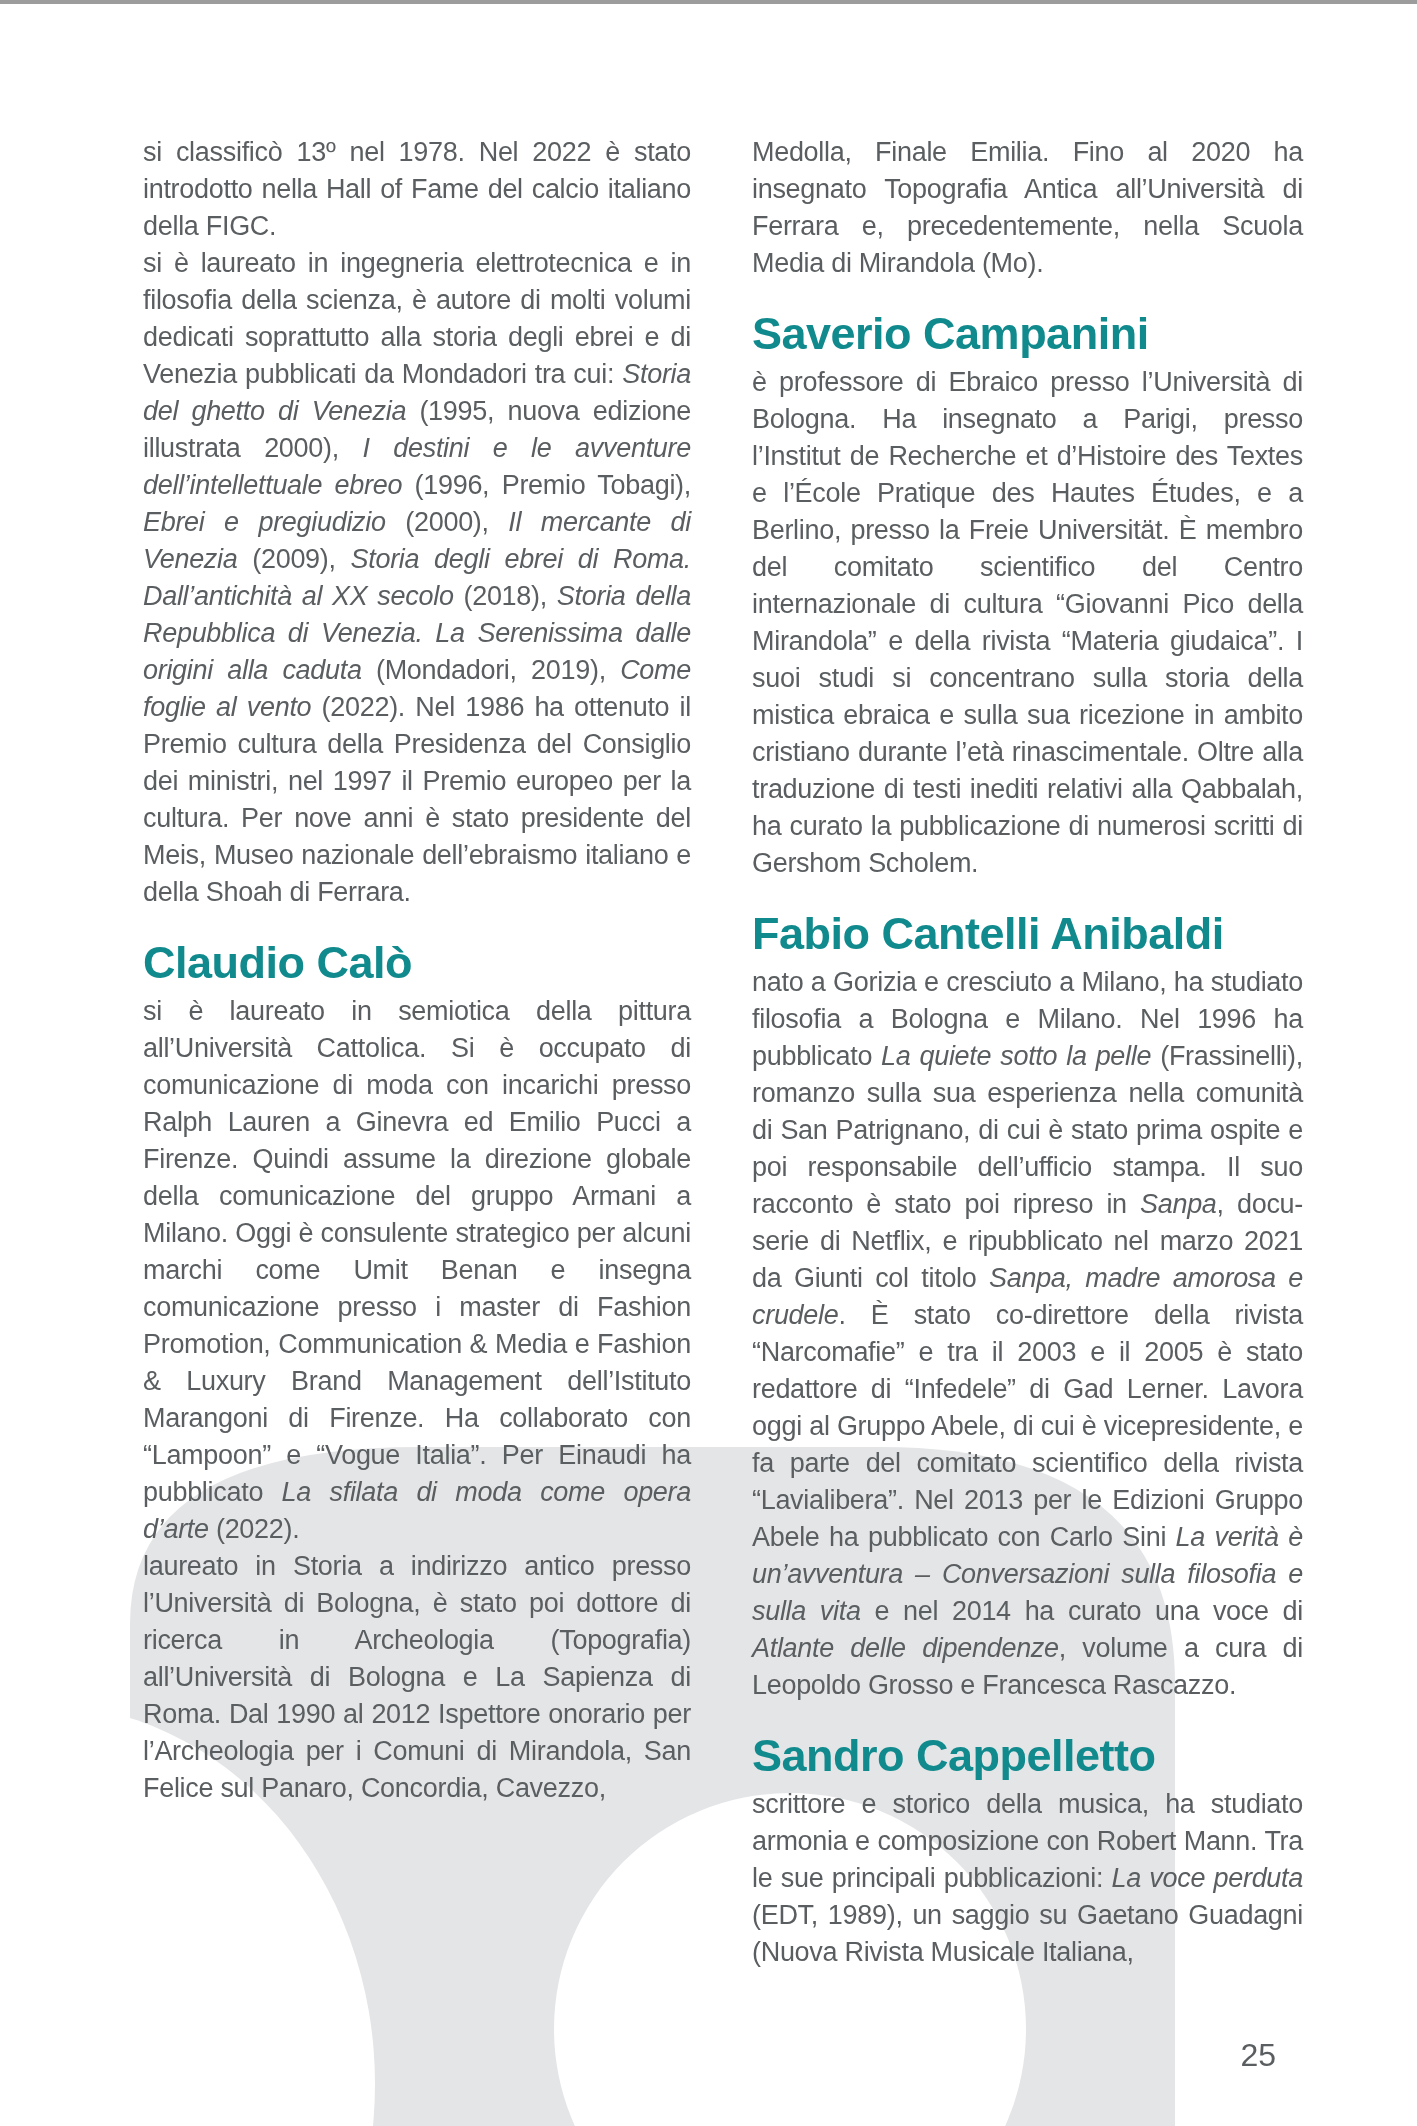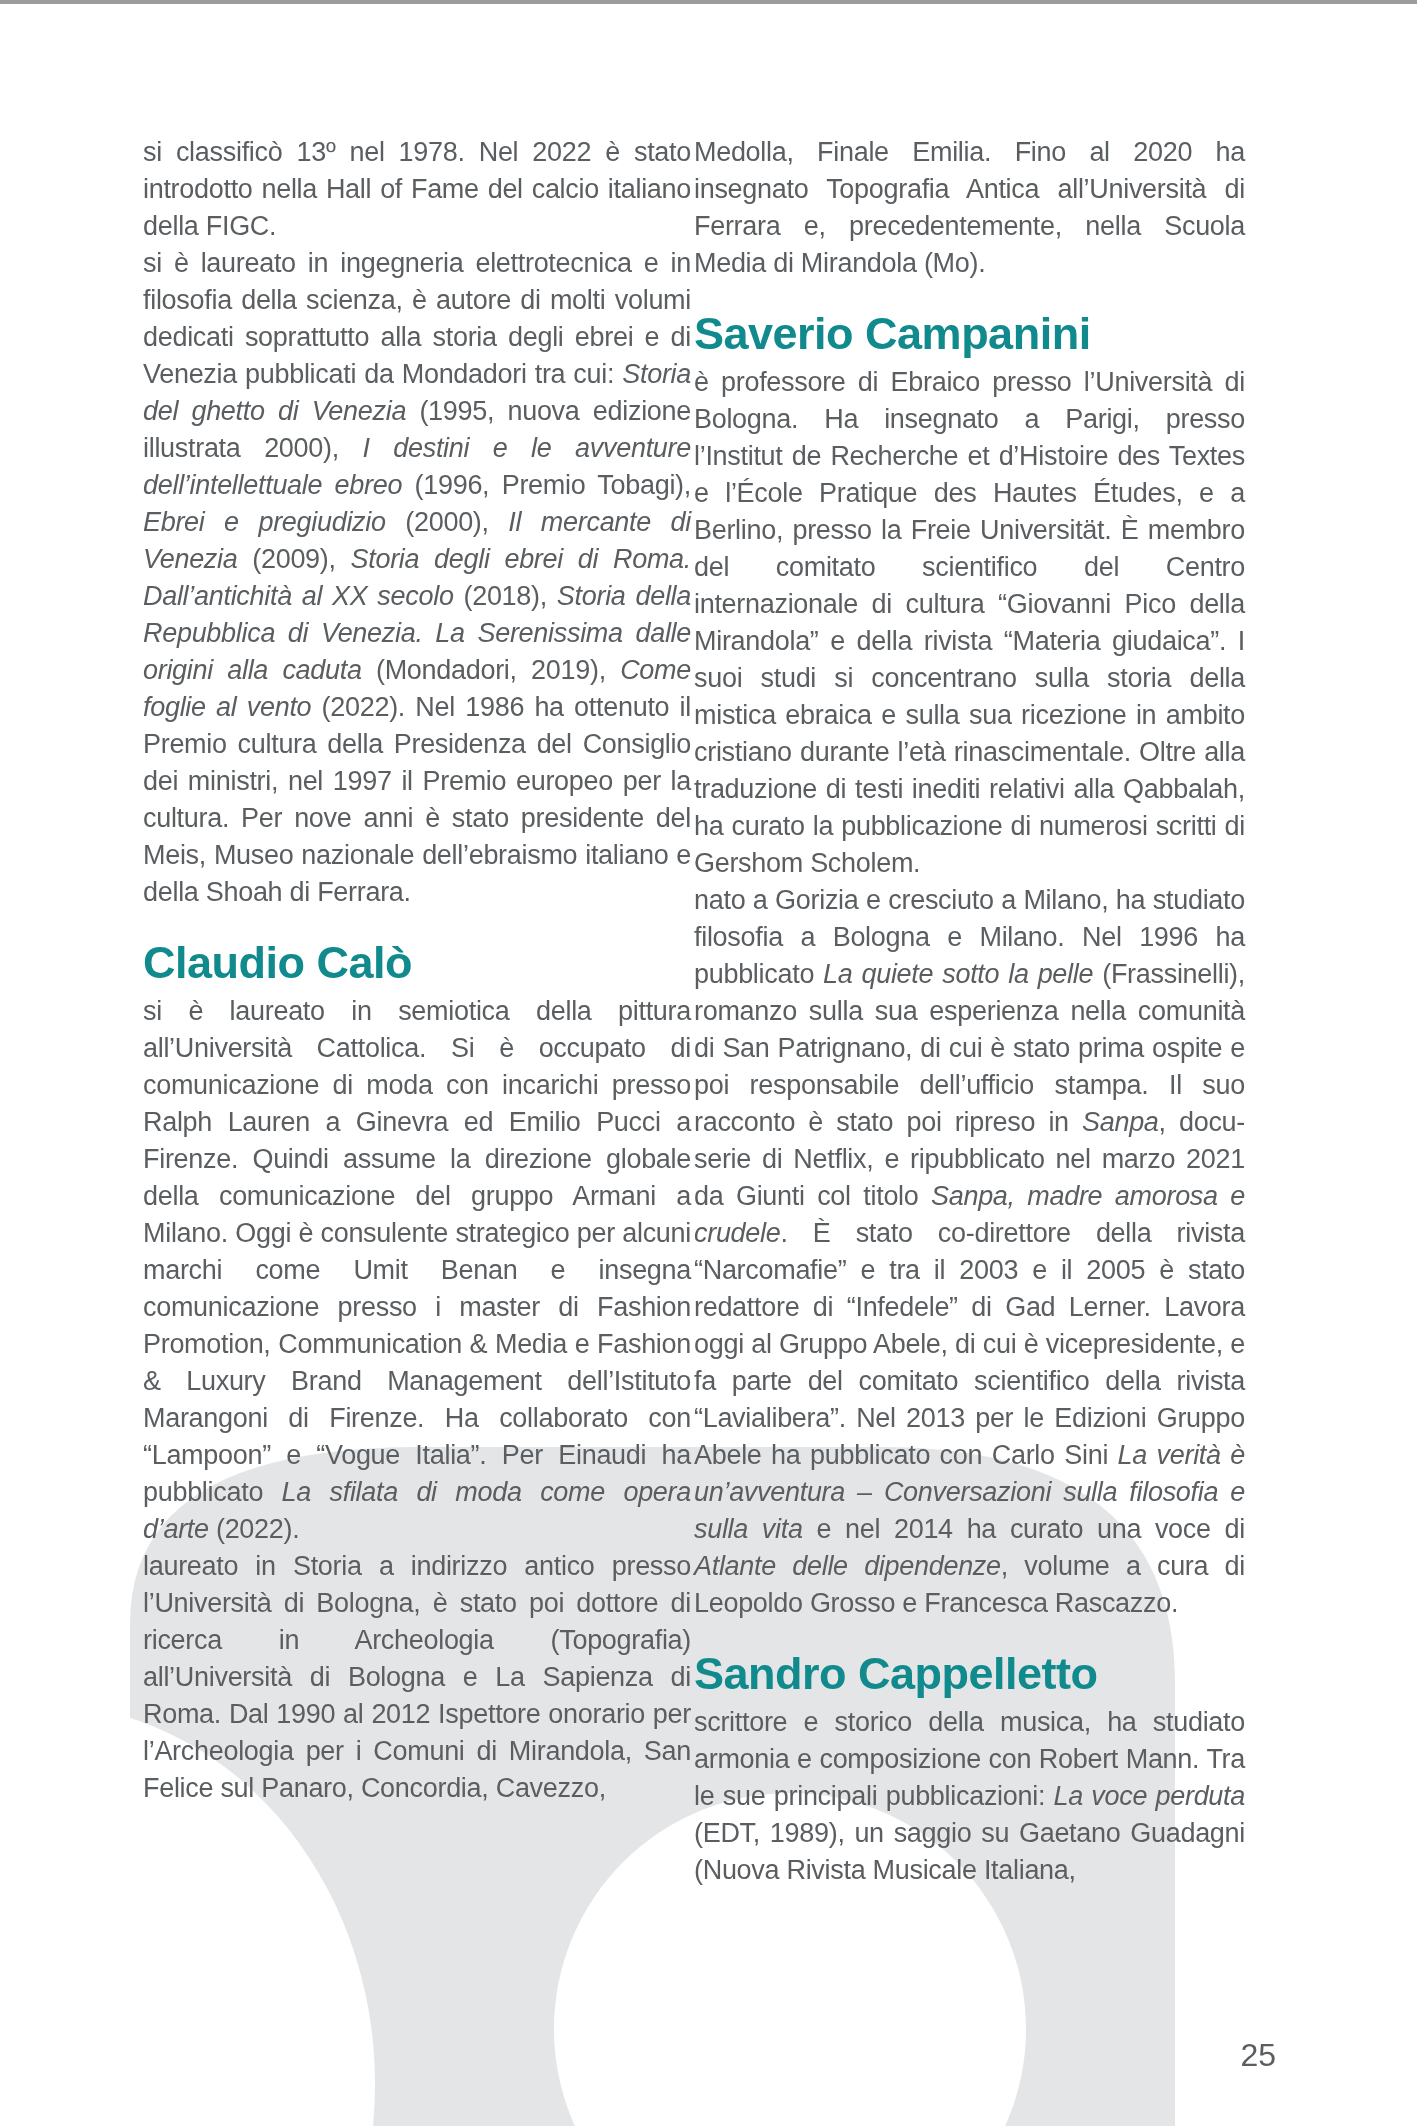--- a/index.html
+++ b/index.html
@@ -21,21 +21,21 @@
     z-index:0;pointer-events:none;
   }
   .col{
     position:absolute;top:130px;z-index:1;
     color:var(--ink);
     font-size:27px;line-height:37px;
     letter-spacing:-0.3px;
     text-align:justify;
   }
   .col-left{left:143px;width:548px;}
-  .col-right{left:694px;width:551px;}
+  .col-right{left:752px;width:551px;}
   .bio{margin:0;}
   .name{
     margin:26px 0 4px 0;
     color:var(--accent);
     font-size:45px;line-height:52px;
     font-weight:bold;
     letter-spacing:-0.5px;
     text-align:left;
   }
   .bio i{font-style:italic;}
@@ -62,19 +62,20 @@
       <p class="bio"><span>si classificò 13º nel 1978. Nel 2022 è stato introdotto nella Hall of Fame del calcio italiano della FIGC.</span></p>
       <p class="bio"><span>si è laureato in ingegneria elettrotecnica e in filosofia della scienza, è autore di molti volumi dedicati soprattutto alla storia degli ebrei e di Venezia pubblicati da Mondadori tra cui: </span><i>Storia del ghetto di Venezia</i><span> (1995, nuova edizione illustrata 2000), </span><i>I destini e le avventure dell’intellettuale ebreo</i><span> (1996, Premio Tobagi), </span><i>Ebrei e pregiudizio</i><span> (2000), </span><i>Il mercante di Venezia</i><span> (2009), </span><i>Storia degli ebrei di Roma. Dall’antichità al XX secolo</i><span> (2018), </span><i>Storia della Repubblica di Venezia. La Serenissima dalle origini alla caduta</i><span> (Mondadori, 2019), </span><i>Come foglie al vento</i><span> (2022). Nel 1986 ha ottenuto il Premio cultura della Presidenza del Consiglio dei ministri, nel 1997 il Premio europeo per la cultura. Per nove anni è stato presidente del Meis, Museo nazionale dell’ebraismo italiano e della Shoah di Ferrara.</span></p>
       <h2 class="name">Claudio Calò</h2>
       <p class="bio"><span>si è laureato in semiotica della pittura all’Università Cattolica. Si è occupato di comunicazione di moda con incarichi presso Ralph Lauren a Ginevra ed Emilio Pucci a Firenze. Quindi assume la direzione globale della comunicazione del gruppo Armani a Milano. Oggi è consulente strategico per alcuni marchi come Umit Benan e insegna comunicazione presso i master di Fashion Promotion, Communication &amp; Media e Fashion &amp; Luxury Brand Management dell’Istituto Marangoni di Firenze. Ha collaborato con “Lampoon” e “Vogue Italia”. Per Einaudi ha pubblicato </span><i>La sfilata di moda come opera d’arte</i><span> (2022).</span></p>
       <p class="bio"><span>laureato in Storia a indirizzo antico presso l’Università di Bologna, è stato poi dottore di ricerca in Archeologia (Topografia) all’Università di Bologna e La Sapienza di Roma. Dal 1990 al 2012 Ispettore onorario per l’Archeologia per i Comuni di Mirandola, San Felice sul Panaro, Concordia, Cavezzo,</span></p>
     </div>
   <div class="col col-right">
       <p class="bio"><span>Medolla, Finale Emilia. Fino al 2020 ha insegnato Topografia Antica all’Università di Ferrara e, precedentemente, nella Scuola Media di Mirandola (Mo).</span></p>
       <h2 class="name">Saverio Campanini</h2>
       <p class="bio"><span>è professore di Ebraico presso l’Università di Bologna. Ha insegnato a Parigi, presso l’Institut de Recherche et d’Histoire des Textes e l’École Pratique des Hautes Études, e a Berlino, presso la Freie Universität. È membro del comitato scientifico del Centro internazionale di cultura “Giovanni Pico della Mirandola” e della rivista “Materia giudaica”. I suoi studi si concentrano sulla storia della mistica ebraica e sulla sua ricezione in ambito cristiano durante l’età rinascimentale. Oltre alla traduzione di testi inediti relativi alla Qabbalah, ha curato la pubblicazione di numerosi scritti di Gershom Scholem.</span></p>
+      <h2 class="name">Fabio Cantelli Anibaldi</h2>
       <p class="bio"><span>nato a Gorizia e cresciuto a Milano, ha studiato filosofia a Bologna e Milano. Nel 1996 ha pubblicato </span><i>La quiete sotto la pelle</i><span> (Frassinelli), romanzo sulla sua esperienza nella comunità di San Patrignano, di cui è stato prima ospite e poi responsabile dell’ufficio stampa. Il suo racconto è stato poi ripreso in </span><i>Sanpa</i><span>, docu-serie di Netflix, e ripubblicato nel marzo 2021 da Giunti col titolo </span><i>Sanpa, madre amorosa e crudele</i><span>. È stato co-direttore della rivista “Narcomafie” e tra il 2003 e il 2005 è stato redattore di “Infedele” di Gad Lerner. Lavora oggi al Gruppo Abele, di cui è vicepresidente, e fa parte del comitato scientifico della rivista “Lavialibera”. Nel 2013 per le Edizioni Gruppo Abele ha pubblicato con Carlo Sini </span><i>La verità è un’avventura – Conversazioni sulla filosofia e sulla vita</i><span> e nel 2014 ha curato una voce di </span><i>Atlante delle dipendenze</i><span>, volume a cura di Leopoldo Grosso e Francesca Rascazzo.</span></p>
       <h2 class="name">Sandro Cappelletto</h2>
       <p class="bio"><span>scrittore e storico della musica, ha studiato armonia e composizione con Robert Mann. Tra le sue principali pubblicazioni: </span><i>La voce perduta</i><span> (EDT, 1989), un saggio su Gaetano Guadagni (Nuova Rivista Musicale Italiana,</span></p>
     </div>
 
   <div class="page-number">25</div>
 </div>
 
 </body></html>

